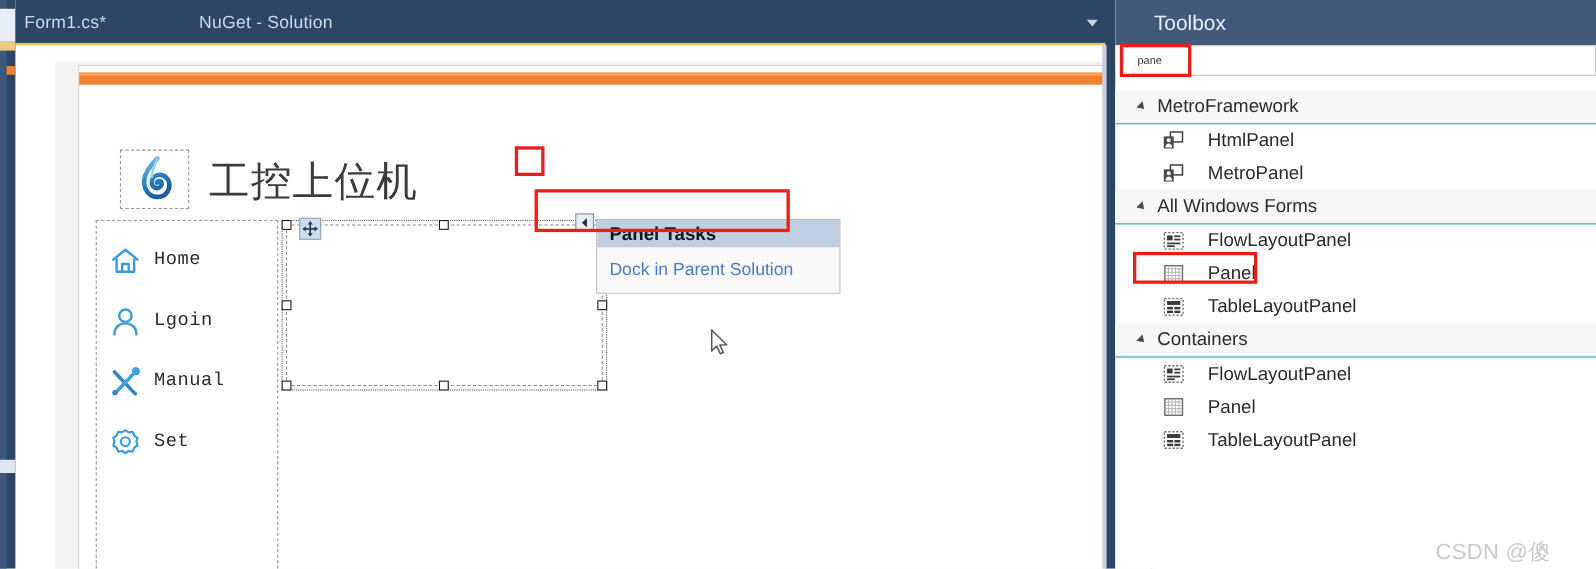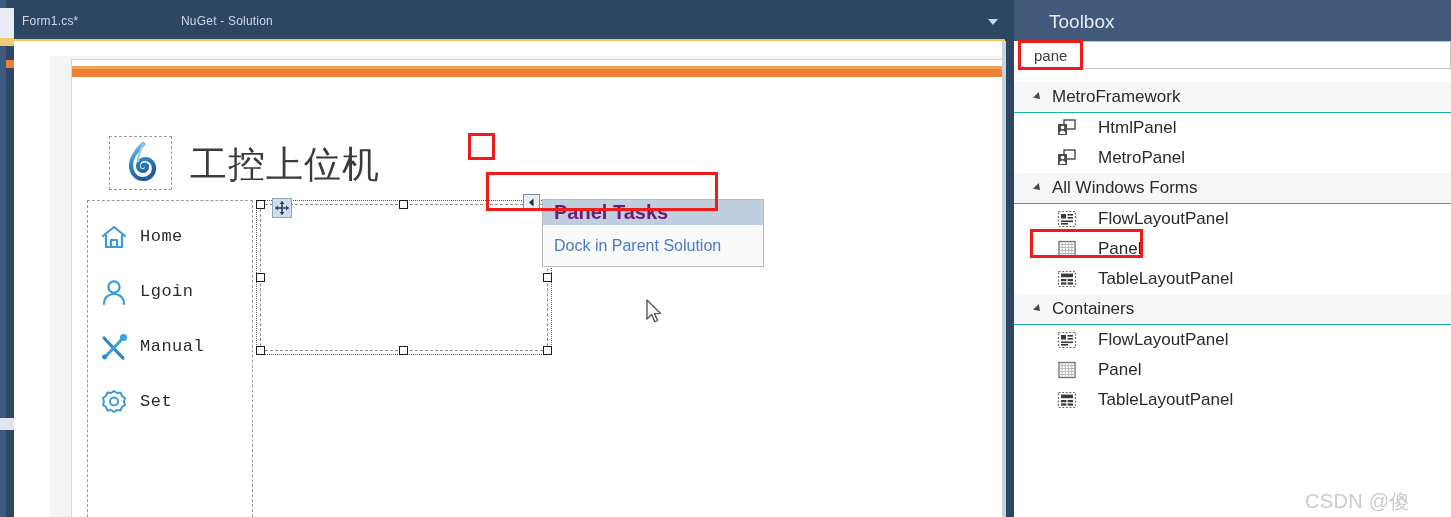--- a/index.html
+++ b/index.html
@@ -16,21 +16,21 @@
   .far-left-strip{position:absolute;left:0;top:0;width:14px;height:517px;background:#2d4664;}
   .far-left-sub{position:absolute;left:0;top:0;width:6px;height:517px;background:#3c5a80;}
   .far-left-notch{position:absolute;left:0;top:8px;width:14px;height:30px;background:#e8edf5;}
   .far-left-notch2{position:absolute;left:0;top:38px;width:14px;height:8px;background:#f1c97a;}
   .far-left-notch3{position:absolute;left:0;top:418px;width:14px;height:12px;background:#dfe6f0;}
   .far-left-orange{position:absolute;left:6px;top:60px;width:8px;height:8px;background:#ef8033;}
 
   
   .tabbar{position:absolute;left:14px;top:0;width:1000px;height:41px;background:#2d4664;}
   .tab{position:absolute;top:0;height:41px;display:flex;align-items:center;
-       font-size:12px;color:#cfd8e6;letter-spacing:.2px;}
+       font-size:16px;color:#cfd8e6;letter-spacing:.2px;}
   .tab .tlabel{padding:0 2px;}
   .tab.t1{left:6px;}
   .tab.t2{left:165px;}
   .tab.active{left:360px;background:#fdf0c2;color:#1b2c45;font-weight:600;padding:0 10px;}
   .tab.active .tlabel{color:#1a2a42;}
   .pin-icon{margin-left:14px;width:14px;height:14px;display:inline-block;position:relative;}
   .pin-icon svg{display:block;}
   .close-icon{margin-left:12px;width:14px;height:14px;display:inline-block;}
   .tabdrop{position:absolute;right:14px;top:14px;width:14px;height:12px;}
   .tabbar-underline2{position:absolute;left:14px;top:39px;width:1000px;height:2px;background:#f0c757;}
@@ -69,36 +69,36 @@
   .smarttag{position:absolute;left:473px;top:138px;width:17px;height:17px;
             background:#e9eef4;border:1px solid #7f8ea0;box-sizing:border-box;
             display:flex;align-items:center;justify-content:center;}
   .smarttag-hl{position:absolute;left:468px;top:133px;width:27px;height:27px;
                border:3px solid #ef1c1c;box-sizing:border-box;}
 
   
   .tasks{position:absolute;left:492px;top:143px;width:222px;height:68px;
          background:#f7f7f7;border:1px solid #b8b8b8;box-sizing:border-box;}
   .tasks-header{height:25px;background:#bfcfe0;display:flex;align-items:center;padding-left:11px;
-                font-size:20px;font-weight:bold;color:#701a75;}
+                font-size:17px;font-weight:bold;color:#0f172a;}
   .tasks-body{height:41px;display:flex;align-items:center;padding-left:11px;background:#f9f9f9;}
   .tasks-link{font-size:16px;color:#4a79c7;cursor:pointer;}
   .tasks-hl{position:absolute;left:486px;top:172px;width:232px;height:39px;
             border:3px solid #ef1c1c;box-sizing:border-box;}
 
   
   .cursor{position:absolute;left:596px;top:243px;width:18px;height:27px;}
 
   
   .toolbox{position:absolute;left:1014px;top:0;width:437px;height:517px;background:#fff;}
   .tb-header{position:absolute;left:0;top:0;width:437px;height:41px;background:#42597a;}
   .tb-title{position:absolute;left:19px;top:11px;font-size:19px;color:#e6ecf4;margin-left:16px;}
   .tb-search{position:absolute;left:6px;top:41px;width:431px;height:28px;background:#fff;
              border:1px solid #c4c4c4;box-sizing:border-box;display:flex;align-items:center;padding-left:11px;}
-  .tb-search input{border:0;outline:0;font-size:15px;color:#3a3a3a;width:100%;
+  .tb-search input{border:0;outline:0;font-size:10px;color:#3a3a3a;width:100%;
                    font-family:"Liberation Sans", sans-serif;background:transparent;}
   .tb-search-hl{position:absolute;left:1018px;top:40px;width:65px;height:30px;
                 border:3px solid #ef1c1c;box-sizing:border-box;}
   .tb-list{position:absolute;left:0;top:82px;width:437px;}
   .tb-group{height:30px;display:flex;align-items:center;background:#f7f7f7;border-bottom:1px solid #14b8a6;}
   .tb-group .tri{width:0;height:0;border-left:6px solid #4a4a4a;border-top:4px solid transparent;
                  border-bottom:4px solid transparent;margin-left:21px;transform:rotate(45deg);}
   .tb-group .glabel{margin-left:11px;font-size:17px;color:#2a2a2a;}
   .tb-item{height:30px;display:flex;align-items:center;}
   .tb-item .iconbox{width:26px;height:20px;margin-left:40px;display:flex;align-items:center;justify-content:center;}

